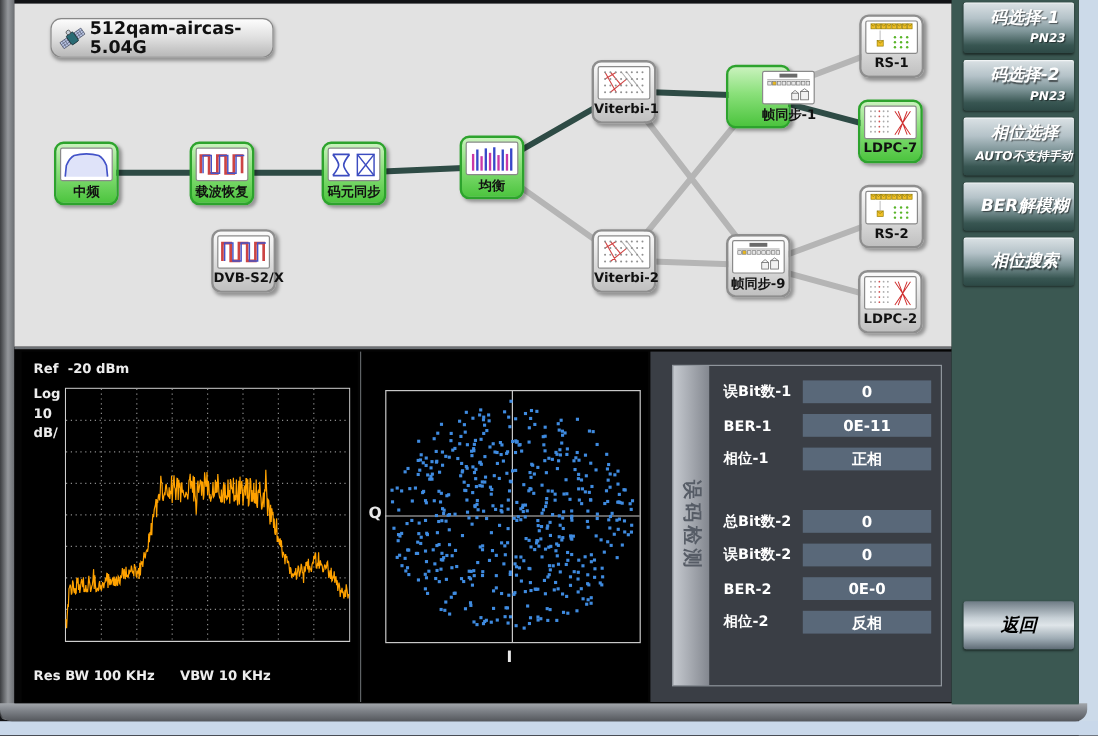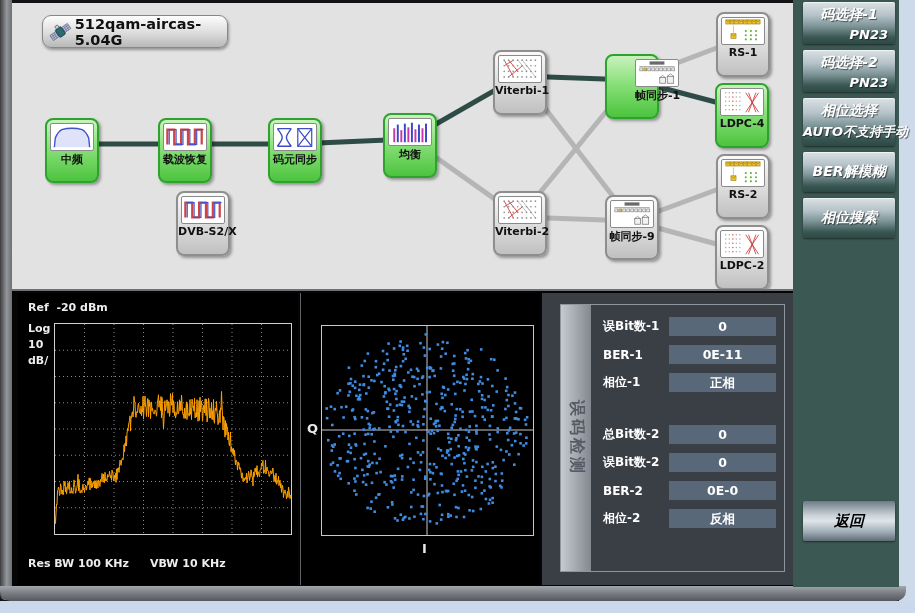--- a/index.html
+++ b/index.html
@@ -14,21 +14,21 @@
   .frame-bottom{ position:absolute; left:0; top:586px; width:906px; height:15px;
                  background:linear-gradient(180deg,#a3a7ac,#7c8086 45%,#54575c); border-radius:0 0 10px 10px; }
 
   
   .canvas { position:absolute; left:12px; top:3px; width:781px; height:286px; background:#e2e2e2; }
   #flow-svg { position:absolute; left:0; top:0; }
   .title-btn { position:absolute; left:30px; top:12px; width:186px; height:33px; border-radius:9px;
                border:1px solid #878787; background:linear-gradient(180deg,#fdfdfd,#dcdcdc 55%,#b8b8b8);
                box-shadow:1px 2px 3px rgba(0,0,0,.35); display:flex; align-items:center; gap:3px; padding-left:6px;
                font-weight:bold; font-size:14.5px; color:#101010; cursor:pointer; }
-  .node { position:absolute; width:54px; height:65px; border-radius:8px; box-shadow:2px 2px 3px rgba(0,0,0,.35);
+  .node { position:absolute; width:54px; height:53px; border-radius:8px; box-shadow:2px 2px 3px rgba(0,0,0,.35);
           border:2px solid #8e8e8e; background:linear-gradient(180deg,#fafafa,#dedede 50%,#c0c0c0); cursor:pointer; }
   .node.active { border-color:#2da32d; background:linear-gradient(180deg,#c9f2bd,#8ae07a 45%,#4cc43e); }
   .node-icon { width:44px; height:28px; margin:3px auto 0; background:#fff; border:1px solid #8a8a8a; border-radius:2px; overflow:hidden; }
   .node-icon svg { display:block; width:100%; height:100%; }
   .node-label { text-align:center; font-size:11px; font-weight:bold; color:#111; margin-top:1px; white-space:nowrap; }
 
   
   .bottom-strip { position:absolute; left:12px; top:289px; width:781px; height:297px; background:#050505;
                   border-top:2px solid #6d7175; }
   .spec-panel { position:absolute; left:6px; top:2px; width:280px; height:292px; background:#000; color:#ededed; }
@@ -57,23 +57,23 @@
   .ber-row.gap { margin-top:33px; }
   .ber-label { width:68px; font-size:12px; font-weight:bold; color:#fff; white-space:nowrap; }
   .ber-value { margin-left:auto; width:110px; height:19px; background:#596879; color:#fff; font-size:12.5px;
                font-weight:bold; text-align:center; line-height:19px; white-space:nowrap; }
 
   
   .sidebar { position:absolute; left:793px; top:0; width:106px; height:587px; background:#3b5852; }
   .side-btn { position:absolute; left:10px; width:92px; border-radius:2px; cursor:pointer; color:#fff;
               font-weight:bold; font-style:italic; text-shadow:1px 1px 1px rgba(0,0,0,.55);
               background:linear-gradient(180deg,#dbe2e5 0%,#b4c2c8 32%,#7d9497 58%,#385652 85%,#2d4946 100%);
-              box-shadow:inset 0 1px 0 rgba(255,255,255,.6), 0 1px 2px rgba(0,0,0,.5); }
+              box-shadow:inset 0 1px 0 rgba(255,255,255,.6), 0 1px 2px rgba(0,0,0,.5);padding-left:10px; }
   .side-btn .btn-label { text-align:center; font-size:14px; padding-top:4px; white-space:nowrap; }
-  .side-btn .btn-sub   { text-align:right; font-size:13px; padding-right:7px; margin-top:3px; white-space:nowrap; }
+  .side-btn .btn-sub   { text-align:right; font-size:10px; padding-right:7px; margin-top:3px; white-space:nowrap; }
   .side-btn.single { display:flex; align-items:center; justify-content:center; }
   .side-btn.single .btn-label { padding-top:0; }
   .return-btn { position:absolute; left:10px; top:501px; width:92px; height:40px; border-radius:2px; cursor:pointer;
               display:flex; align-items:center; justify-content:center; color:#000; font-weight:bold; font-style:italic;
               font-size:15px;
               background:linear-gradient(180deg,#6e7b85 0%,#c7d0d6 35%,#dfe5e9 50%,#9eabb4 78%,#5f6c76 100%);
               box-shadow:0 1px 2px rgba(0,0,0,.5); }
 </style>
 </head>
 <body>
@@ -337,21 +337,21 @@
               <circle cx="14.899999999999999" cy="17.799999999999997" r="0.8" fill="#aaa"></circle>
               <circle cx="14.899999999999999" cy="22.4" r="0.8" fill="#aaa"></circle>
               <circle cx="18.7" cy="4" r="0.8" fill="#aaa"></circle>
               <circle cx="18.7" cy="8.6" r="0.8" fill="#aaa"></circle>
               <circle cx="18.7" cy="13.2" r="0.8" fill="#aaa"></circle>
               <circle cx="18.7" cy="17.799999999999997" r="0.8" fill="#aaa"></circle>
               <circle cx="18.7" cy="22.4" r="0.8" fill="#aaa"></circle>
               <path d="M25 4 L39 25 M39 4 L25 25 M28 4 L36 25 M36 4 L28 25" stroke="#d03030" stroke-width="0.9" fill="none"></path>
             </svg>
           </div>
-          <div class="node-label">LDPC-4</div>
+          <div class="node-label">LDPC-7</div>
         </div>
         <div class="node" style="left: 704px; top: 151px;">
           <div class="node-icon">
             <svg viewBox="0 0 42 28">
               <rect x="2.5" y="2" width="4" height="4.5" fill="#f0c028" stroke="#947c00" stroke-width="0.6"></rect>
               <path d="M2.5 2 L4.5 4.2 L6.5 2" fill="none" stroke="#947c00" stroke-width="0.6"></path>
               <rect x="7.2" y="2" width="4" height="4.5" fill="#f0c028" stroke="#947c00" stroke-width="0.6"></rect>
               <path d="M7.2 2 L9.2 4.2 L11.2 2" fill="none" stroke="#947c00" stroke-width="0.6"></path>
               <rect x="11.9" y="2" width="4" height="4.5" fill="#f0c028" stroke="#947c00" stroke-width="0.6"></rect>
               <path d="M11.9 2 L13.9 4.2 L15.9 2" fill="none" stroke="#947c00" stroke-width="0.6"></path>

